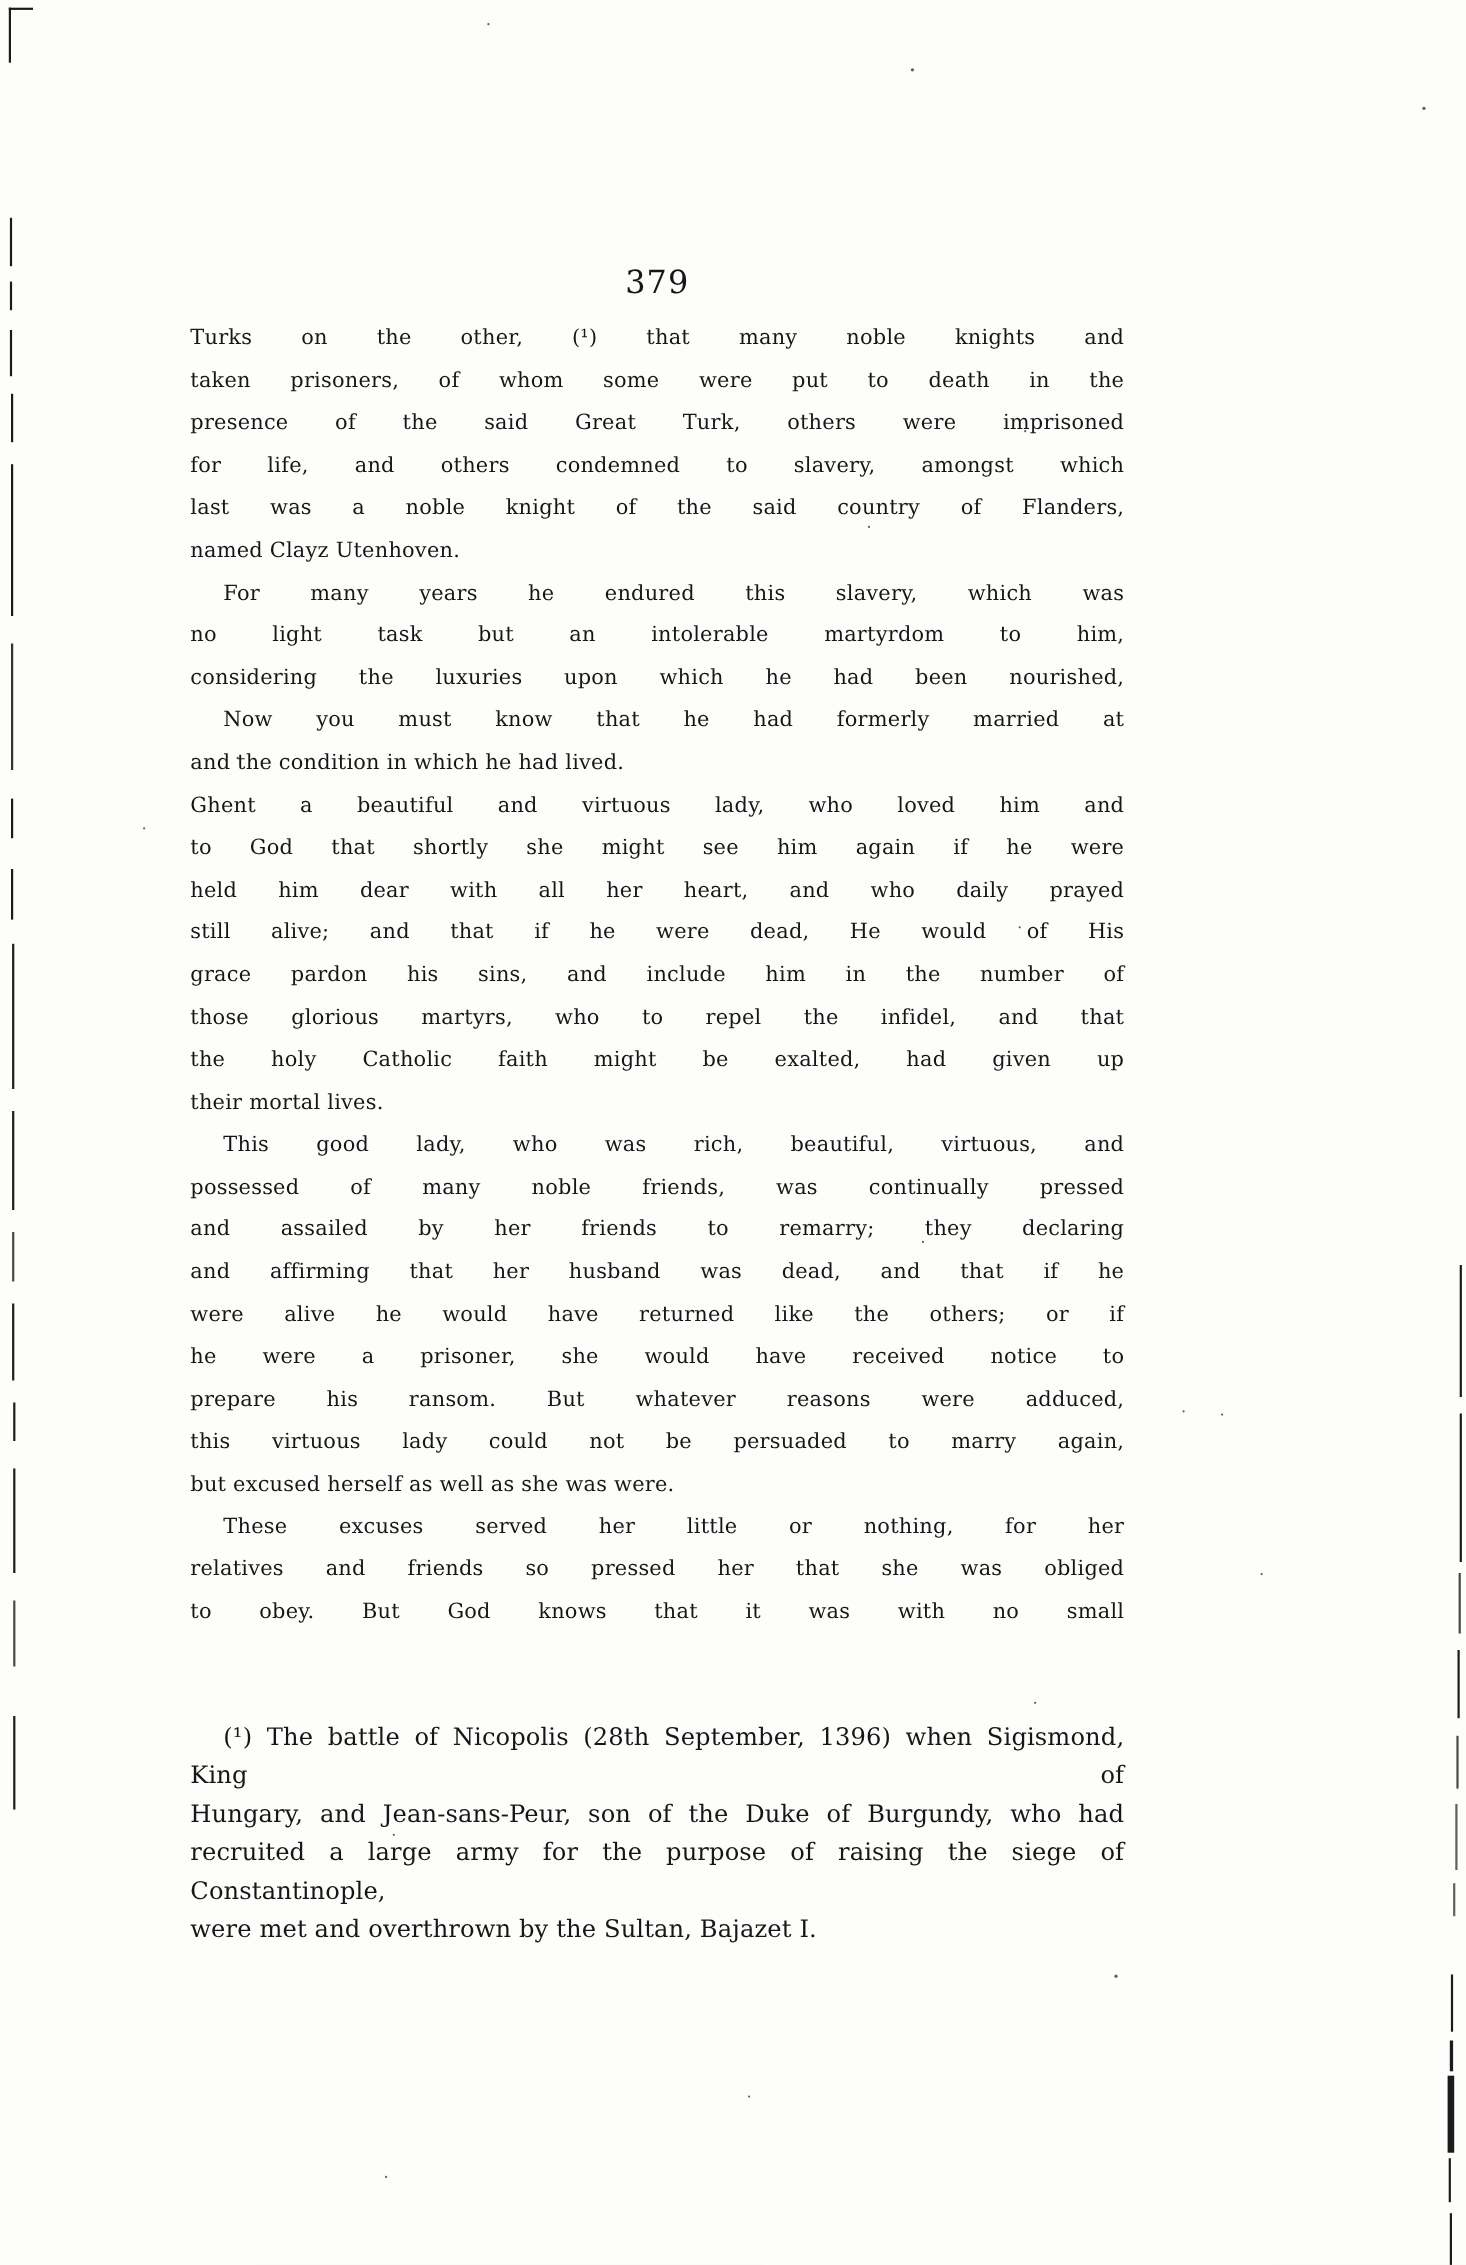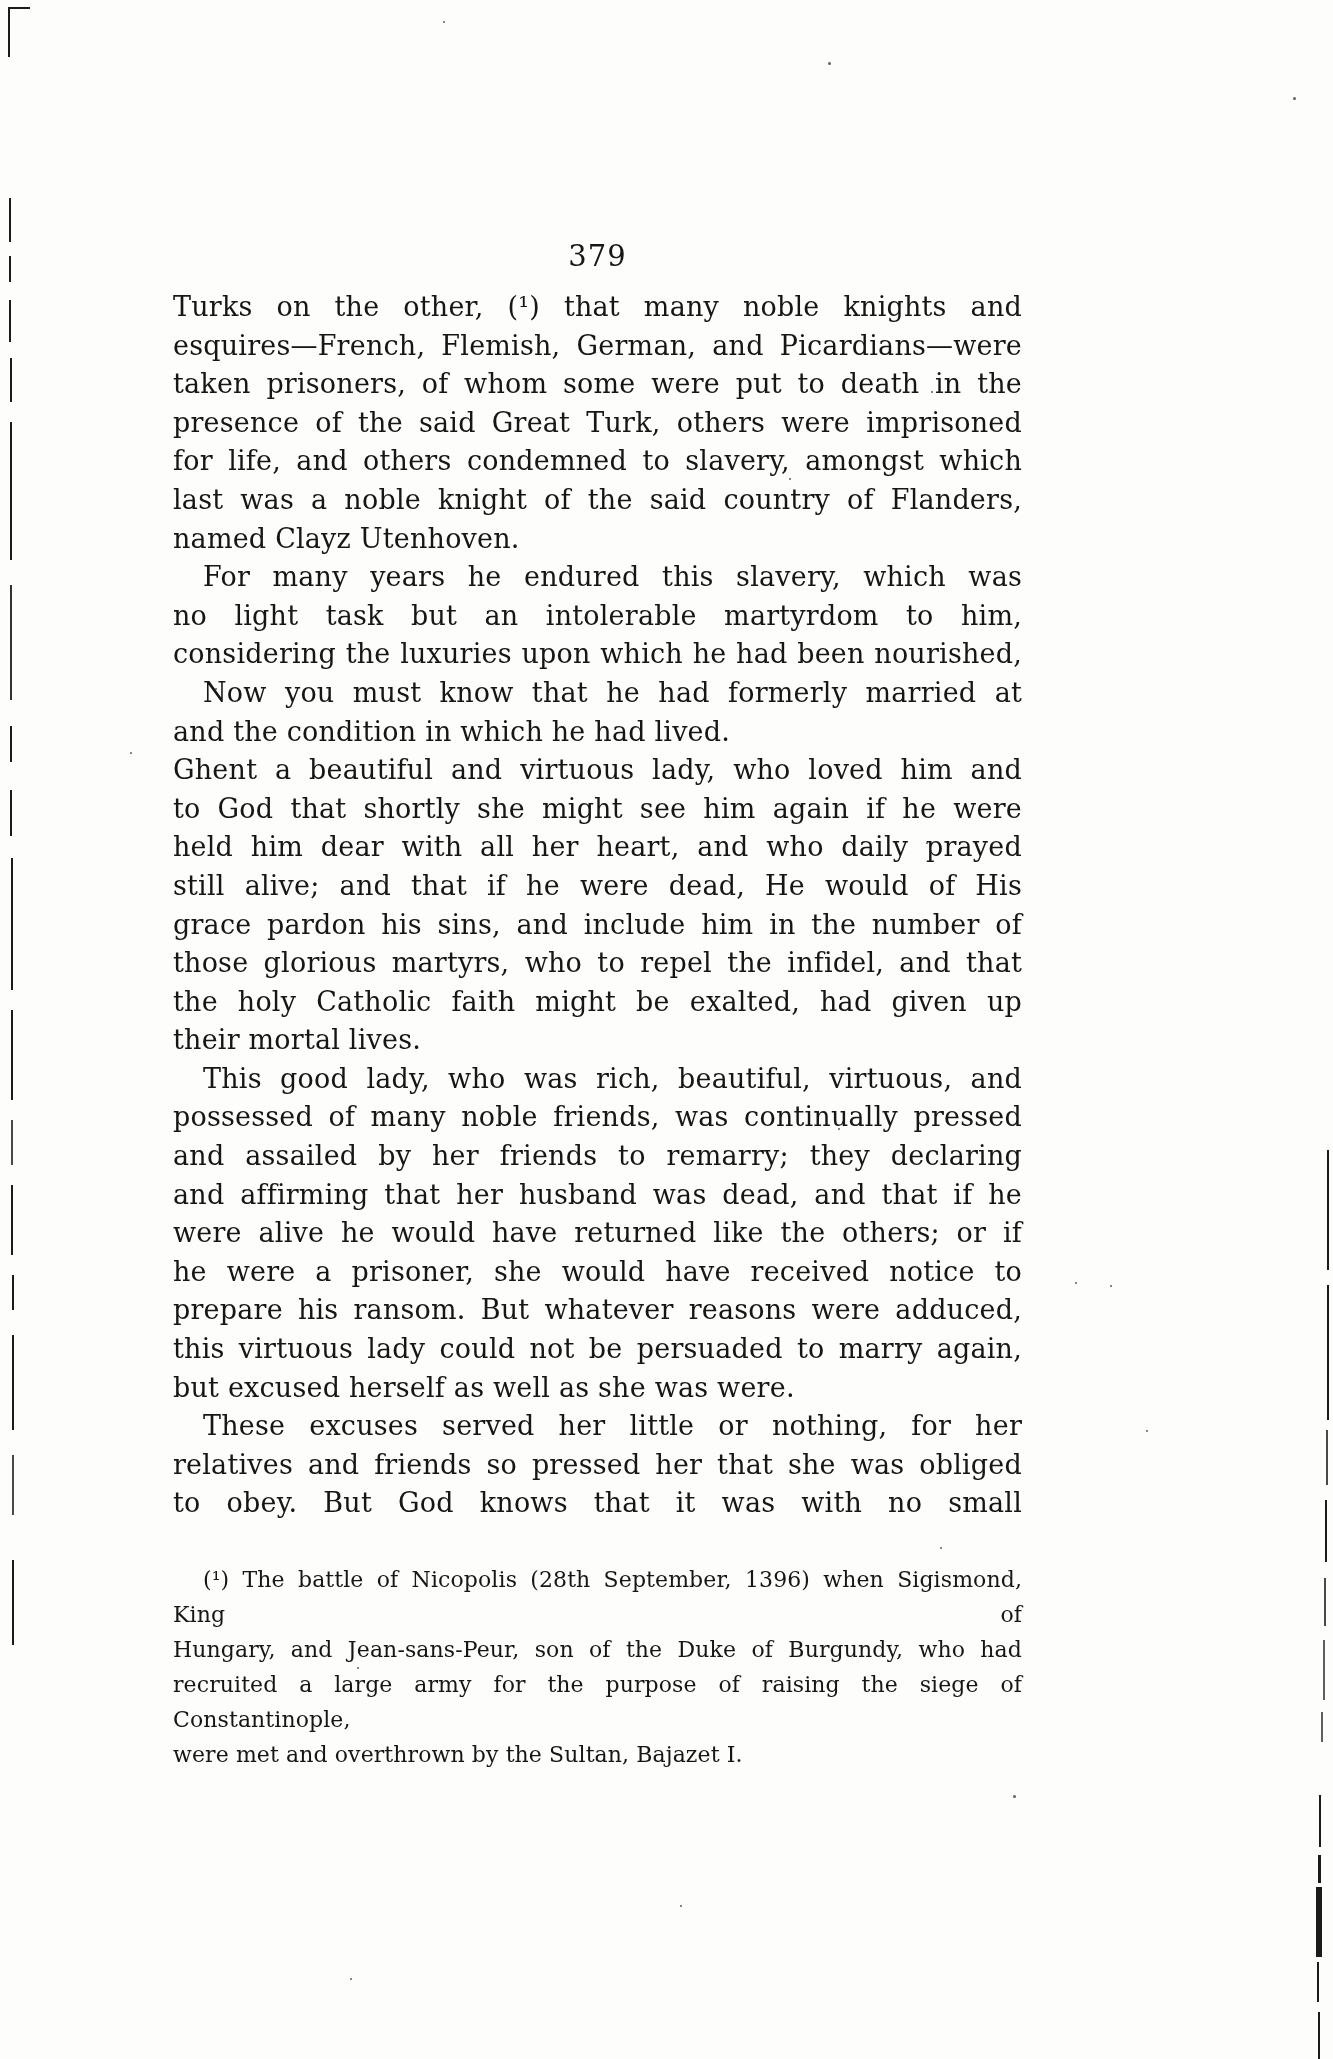--- a/index.html
+++ b/index.html
@@ -10,40 +10,39 @@
     overflow:hidden;
     font-family:"DejaVu Serif","Liberation Serif",serif;
     color:#161616;
   }
   .page-number{
     position:absolute;top:211px;left:173px;width:849px;
     text-align:center;font-size:29px;letter-spacing:1px;margin-top:28px;
   }
   .body-text{
     position:absolute;top:288px;left:173px;width:849px;
-    font-size:27px;line-height:38.6px;letter-spacing:0.2px;
+    font-size:19px;line-height:38.6px;letter-spacing:0.2px;
   }
   .footnote{
     position:absolute;top:1562px;left:173px;width:849px;
     font-size:22px;line-height:35px;letter-spacing:0.1px;
   }
   .line{text-align:justify;text-align-last:justify;white-space:normal;}
   .line.left-last{text-align:right;text-align-last:left;}
   .line.indent{text-indent:30px;}
   .artifact{position:absolute;background:#1b1b1b;}
   .speck{position:absolute;background:#2a2a2a;border-radius:50%;opacity:.75;}
 </style>
 </head>
 <body>
 
 <div class="page">
   <div class="page-number">379</div>
   <div class="body-text">
       <div class="line">Turks on the other, (¹) that many noble knights and</div>
-      <div class="line">esquires—French, Flemish, German, and Picardians—were</div>
       <div class="line">taken prisoners, of whom some were put to death in the</div>
       <div class="line">presence of the said Great Turk, others were imprisoned</div>
       <div class="line">for life, and others condemned to slavery, amongst which</div>
       <div class="line">last was a noble knight of the said country of Flanders,</div>
       <div class="line left-last">named Clayz Utenhoven.</div>
       <div class="line indent">For many years he endured this slavery, which was</div>
       <div class="line">no light task but an intolerable martyrdom to him,</div>
       <div class="line">considering the luxuries upon which he had been nourished,</div>
       <div class="line indent">Now you must know that he had formerly married at</div>
       <div class="line left-last">and the condition in which he had lived.</div>

